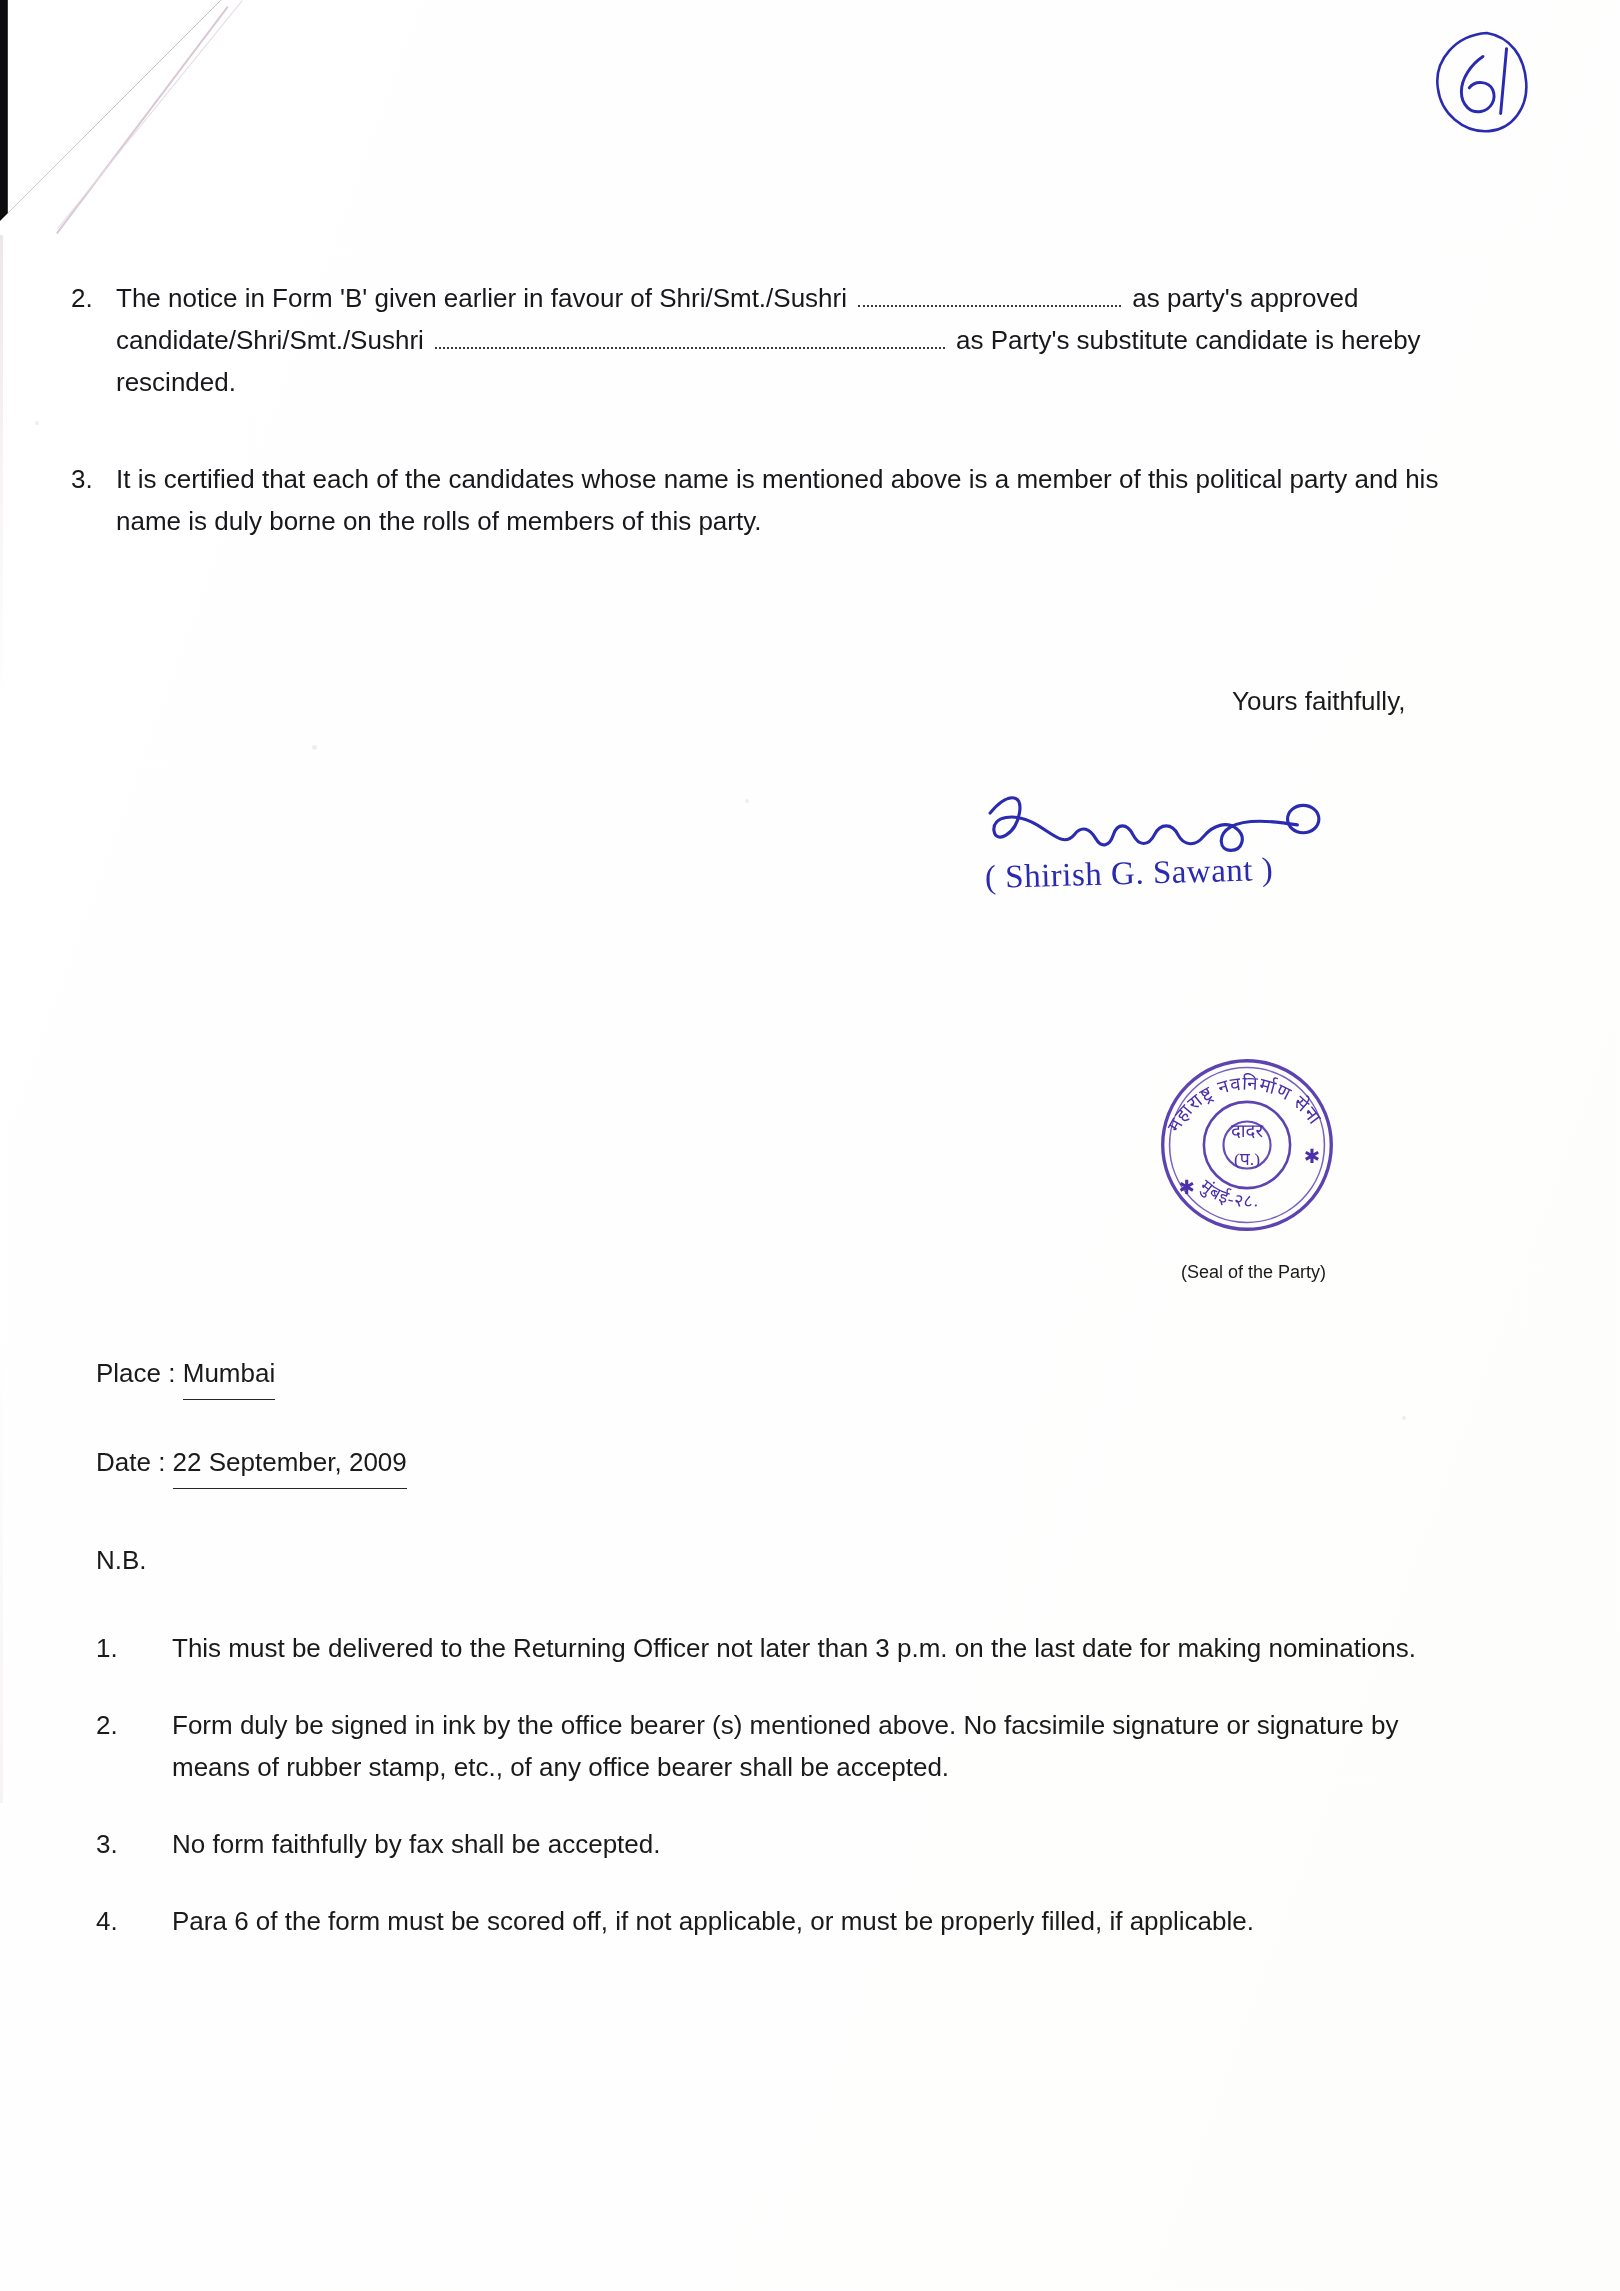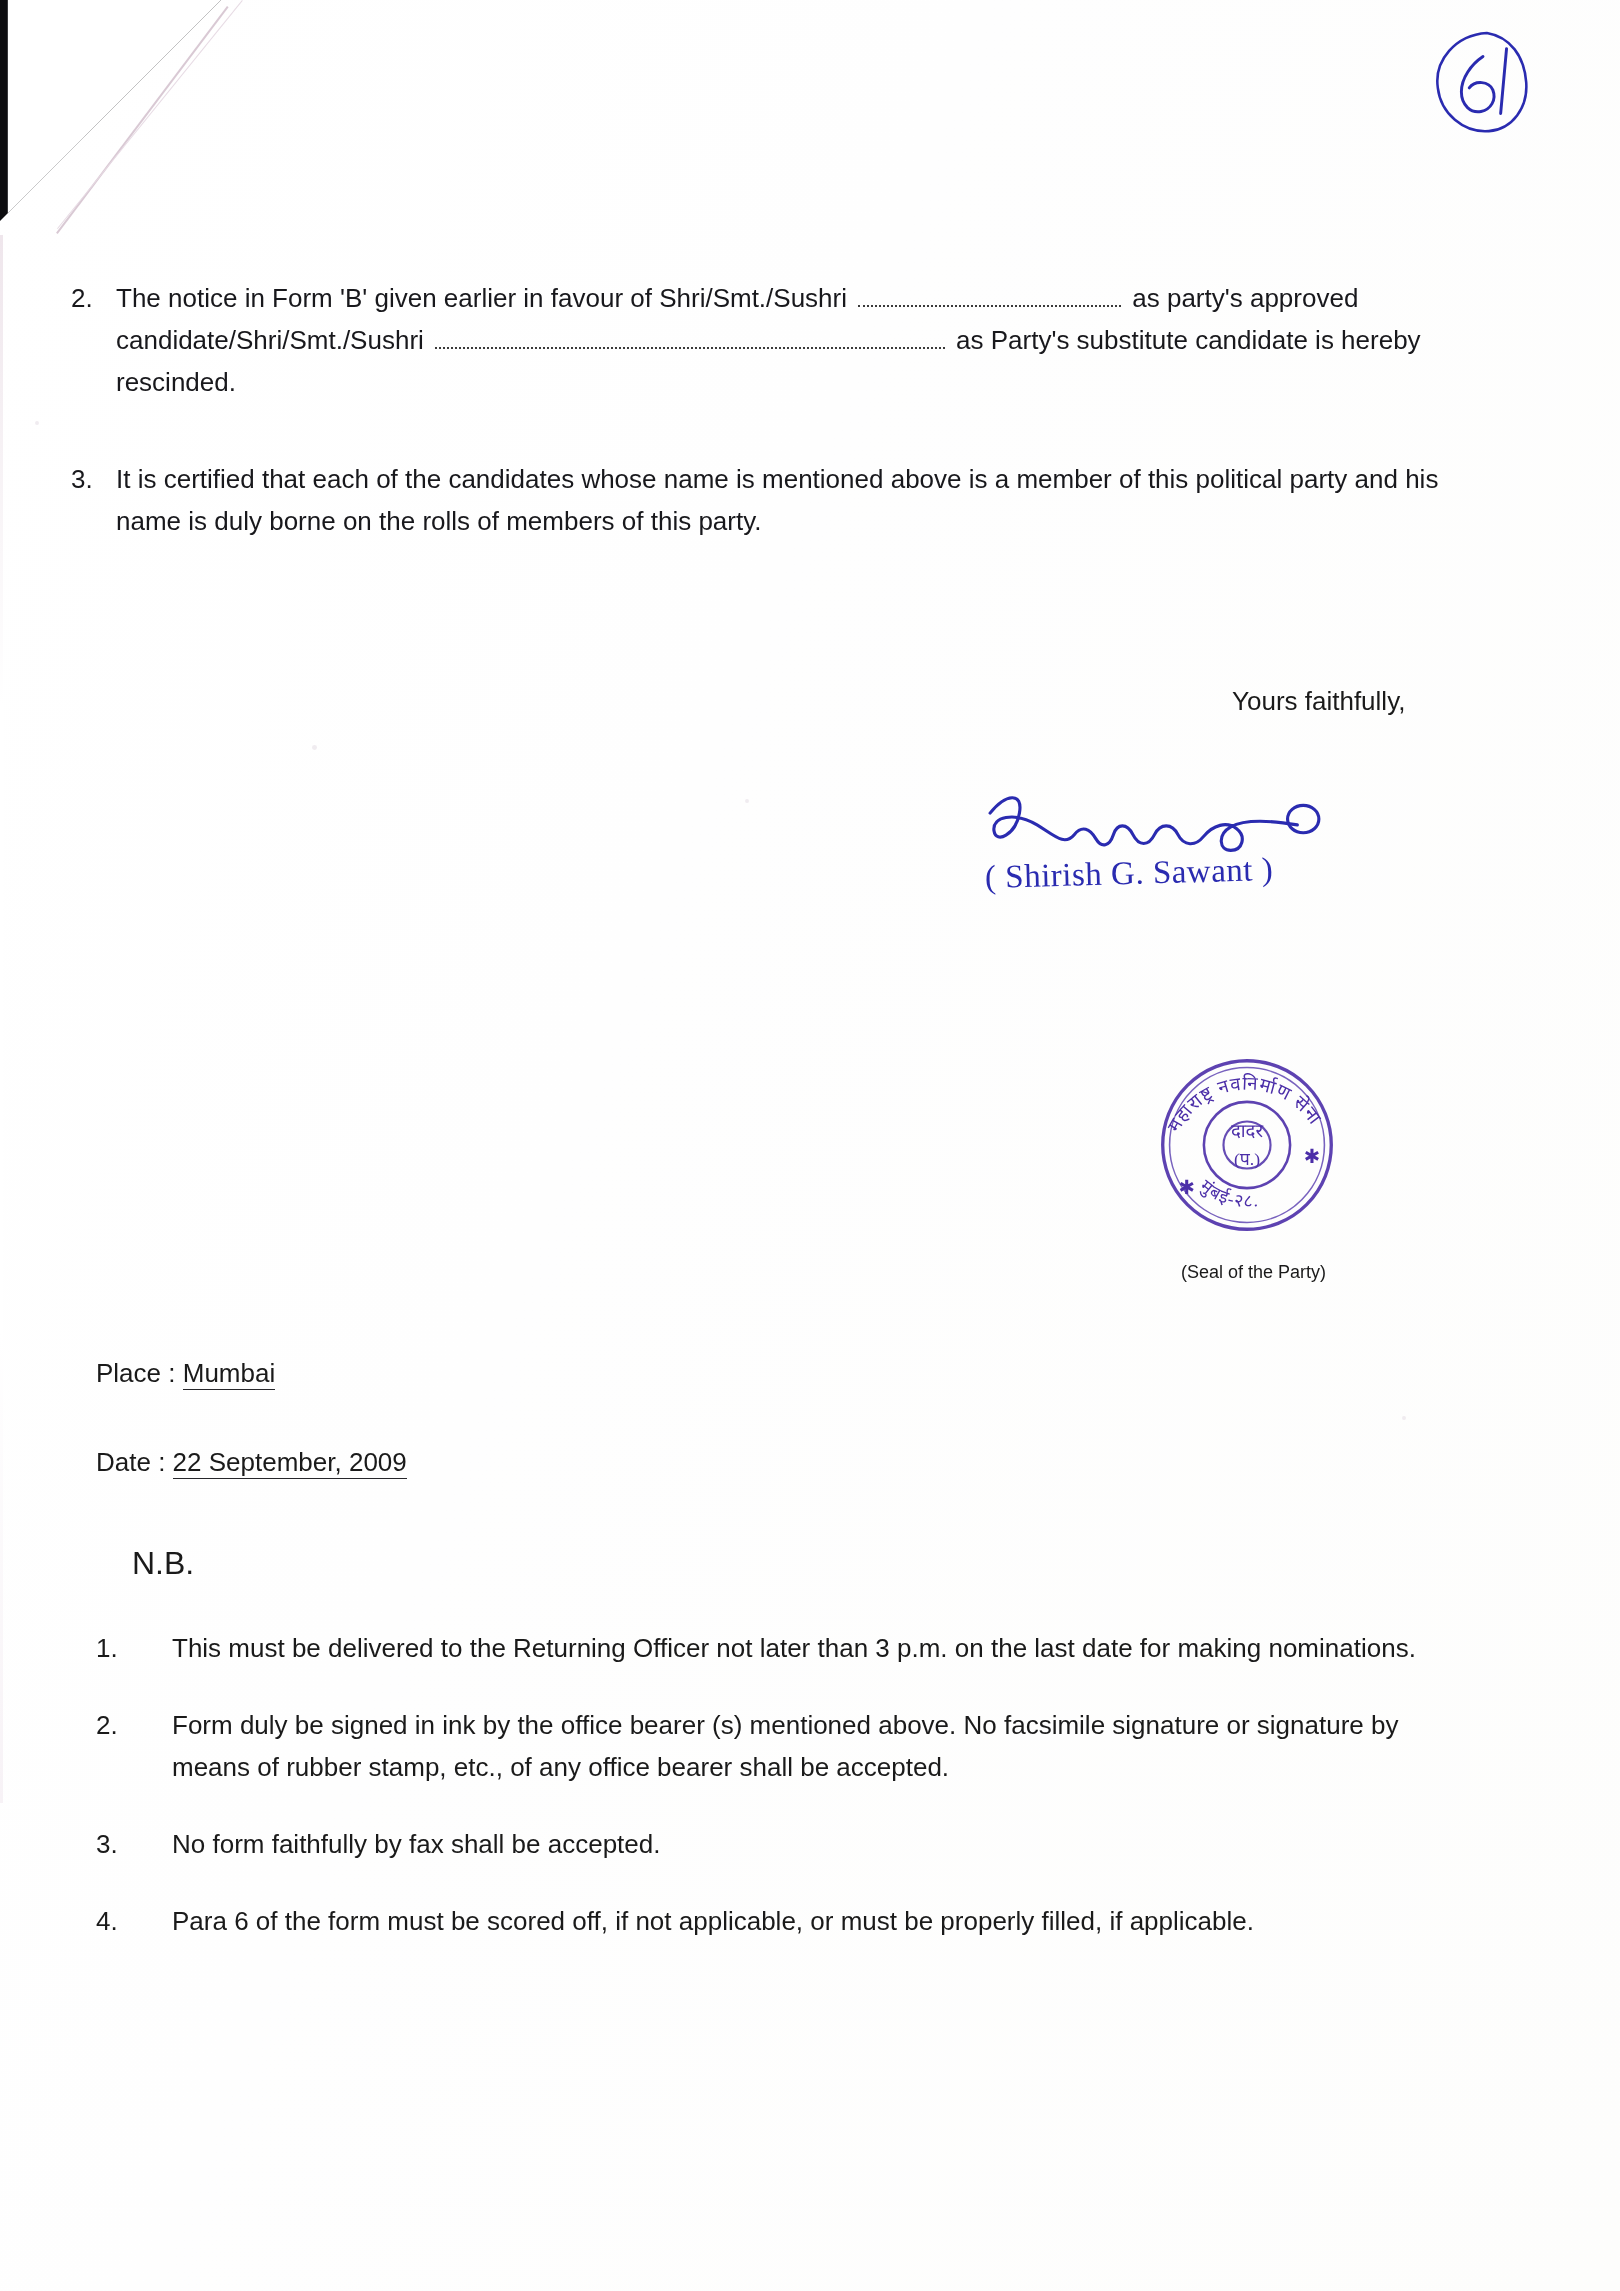--- a/index.html
+++ b/index.html
@@ -171,28 +171,27 @@
   }
   .date-line {
     position: absolute;
     left: 96px;
     top: 1436px;
     font-size: 26px;
     margin-top: 11px;
   }
   .u {
     border-bottom: 1.6px solid #26262a;
-    padding-bottom: 1px;
+    padding-bottom: 11px;
   }
   .nb-label {
     position: absolute;
     left: 96px;
     top: 1545px;
-    font-size: 32px;
-    margin-left: 36px;
+    font-size: 26px;
   }
   .nb-list {
     position: absolute;
     left: 96px;
     top: 1627px;
     width: 1372px;
   }
   .nb-item {
     display: flex;
     font-size: 26px;

